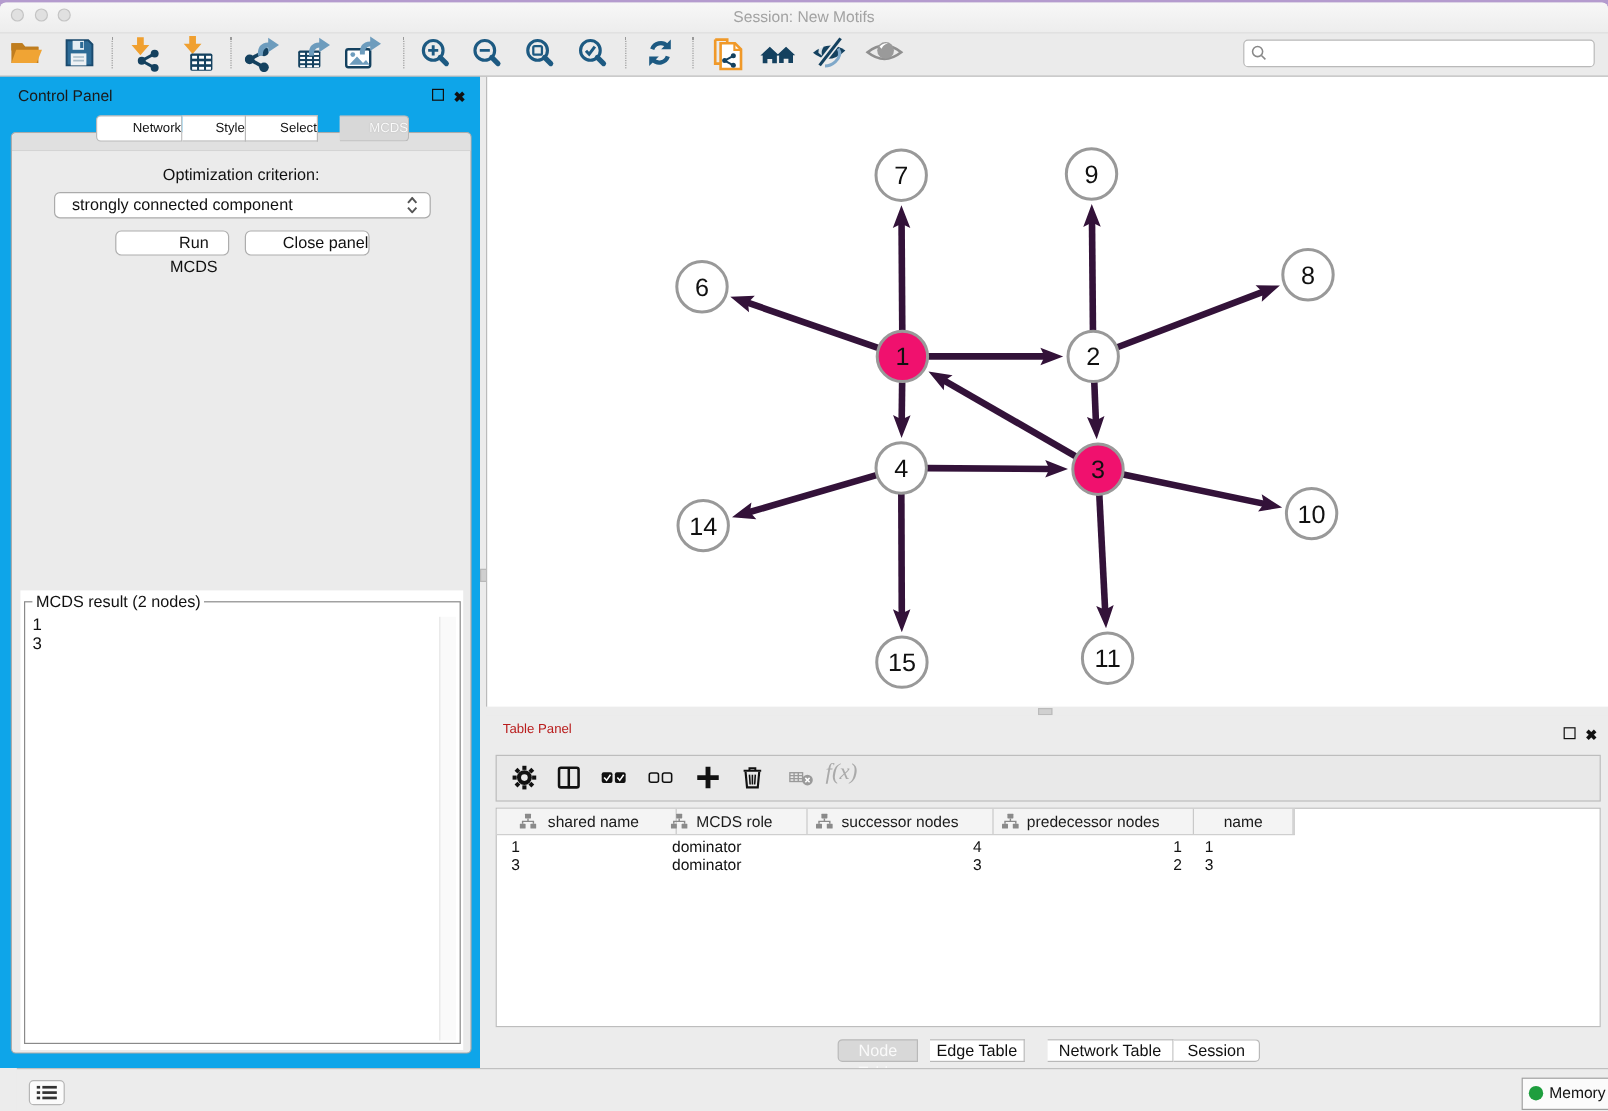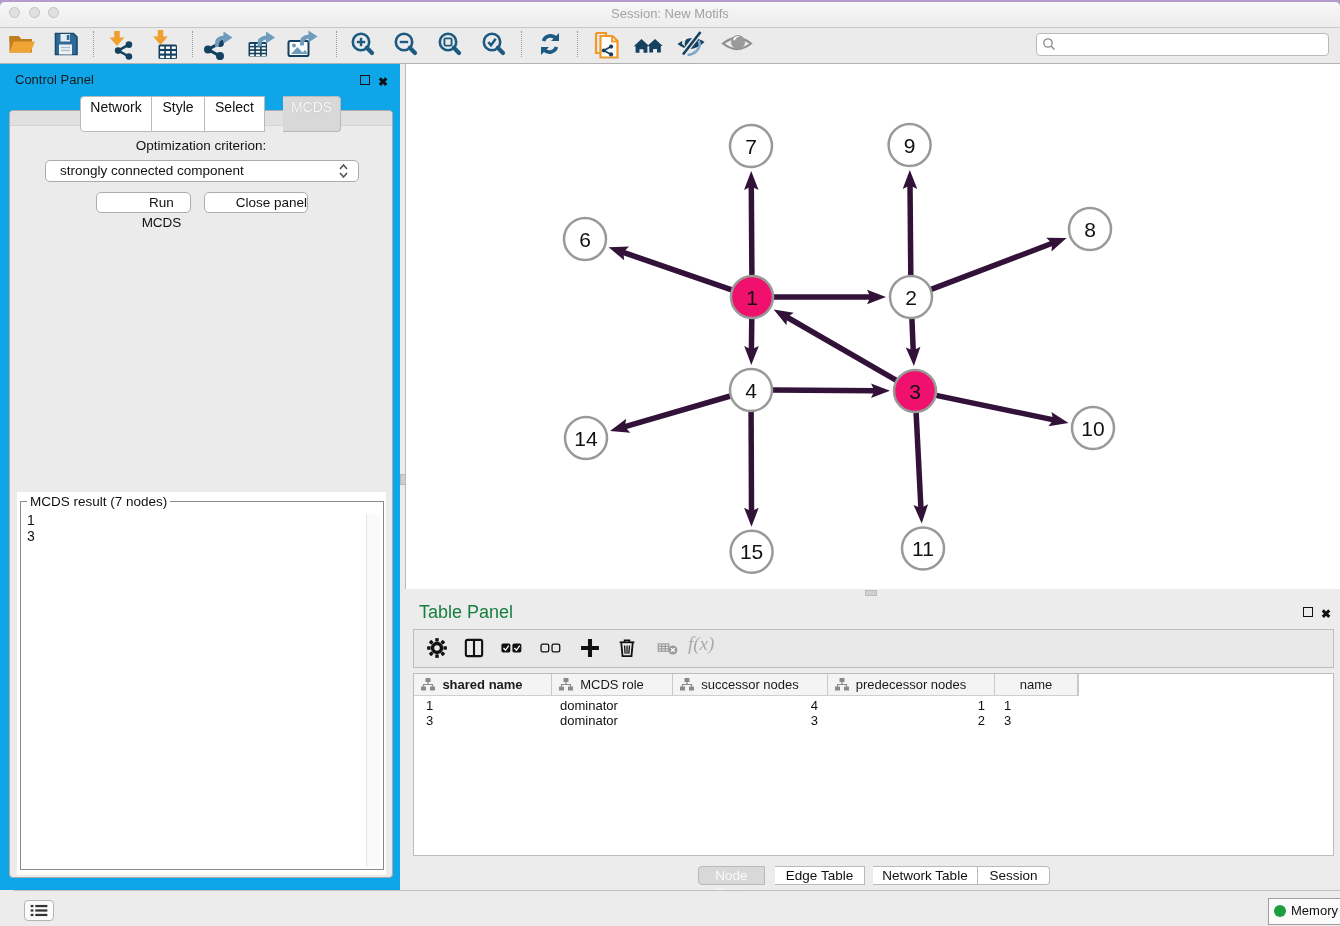--- a/index.html
+++ b/index.html
@@ -16,21 +16,21 @@
 #searchbox{position:absolute;left:1036px;top:5px;width:291px;height:21px;background:#fff;border:1px solid #b9b9b9;border-radius:4px;}
 #searchbox svg{position:absolute;left:5px;top:3px;}
 
 #cpanel{position:absolute;left:0;top:64px;width:400px;height:826px;background:#0ea5e9;}
 #cphead{position:absolute;left:15px;top:8px;font-size:13px;color:#1a1a1a;}
 .panebtns{position:absolute;top:8px;}
 .fltsq{display:inline-block;width:8px;height:8px;border:1.3px solid #111;margin-right:8px;vertical-align:1px;}
 .closex{font-size:12px;color:#111;font-weight:bold;}
 #tabwrap{position:absolute;left:9px;top:46px;width:382px;height:766px;border:1px solid #ababab;border-radius:4px;background:#ebebeb;}
 #tabtopstrip{position:absolute;left:0;top:0;width:100%;height:14px;background:#e0e0e0;border-radius:4px 4px 0 0;border-bottom:1px solid #d4d4d4;}
-.tab{position:absolute;top:-15px;height:36px;line-height:21px;text-align:center;font-size:14px;background:#fff;border:1px solid #b9b9b9;box-sizing:border-box;color:#111;}
+.tab{position:absolute;top:-15px;height:22px;line-height:21px;text-align:right;font-size:11px;background:#fff;border:1px solid #b9b9b9;box-sizing:border-box;color:#111;}
 #optlabel{position:absolute;left:0;top:27px;width:100%;text-align:center;font-size:13.5px;color:#111;}
 #dropdown{position:absolute;left:35px;top:49px;width:312px;height:20px;background:#fff;border:1px solid #ababab;border-radius:5px;font-size:13.5px;color:#111;line-height:19px;}
 #dropdown span{margin-left:14px;}
 .btn{position:absolute;top:81px;height:21px;background:#fff;border:1px solid #adadad;border-radius:5px;font-size:13.5px;color:#111;text-align:center;line-height:20px;box-sizing:border-box;}
 #resultouter{position:absolute;left:7px;top:381px;width:369px;height:383px;background:#fff;}
 #resultbox{position:absolute;left:3px;top:9px;width:362px;height:367px;border:1px solid #8a8a8a;}
 #resulttitle{position:absolute;left:6px;top:-8px;background:#fff;font-size:13.5px;color:#111;padding:0 3px;}
 #resulttext{position:absolute;left:6px;top:11px;font-size:14px;color:#111;line-height:15.5px;}
 #resscroll{position:absolute;left:345px;top:12px;width:13px;height:353px;background:#fafafa;border-left:1px solid #e5e5e5;}
 
@@ -43,21 +43,21 @@
 #nettitletext{position:absolute;top:4px;width:100%;text-align:center;font-size:13px;font-weight:bold;color:#222;}
 .mtl{position:absolute;top:6px;width:12px;height:12px;border-radius:50%;box-sizing:border-box;}
 #graph{position:absolute;left:0;top:24px;}
 #graph line{stroke:#331239;stroke-width:5.5px;}
 #graph polygon{fill:#331239;}
 #graph circle.wh{fill:#fff;stroke:#999;stroke-width:2.5px;}
 #graph circle.pk{fill:#f0116e;stroke:#999;stroke-width:2.5px;}
 #graph text{font-size:21px;fill:#111;text-anchor:middle;font-family:"Liberation Sans",sans-serif;}
 
 #tpanel{position:absolute;left:405px;top:596px;width:935px;height:294px;background:#ececec;}
-#tphead{position:absolute;left:14px;top:6px;font-size:18px;color:#15803d;}
+#tphead{position:absolute;left:14px;top:6px;font-size:11px;color:#b91c1c;}
 #tptoolbar{position:absolute;left:8px;top:33px;width:919px;height:37px;background:#e9e9e9;border:1px solid #bdbdbd;}
 #ttable{position:absolute;left:8px;top:77px;width:919px;height:181px;background:#fff;border:1px solid #bdbdbd;}
 #thead{position:absolute;left:0;top:0;height:21px;width:664px;background:#f4f4f4;border-bottom:1px solid #cfcfcf;border-right:1px solid #c9c9c9;}
 .th{position:absolute;top:0;height:21px;box-sizing:border-box;border-right:1px solid #c9c9c9;font-size:13px;color:#1a1a1a;text-align:center;line-height:21px;}
 .orgic{position:absolute;left:7px;top:4px;}
 .trow{position:absolute;font-size:13px;color:#111;height:16px;line-height:16px;}
 .cell{position:absolute;}
 
 .btab{position:absolute;top:270px;height:19px;line-height:18px;font-size:13.5px;text-align:center;background:#fff;border:1px solid #b9b9b9;box-sizing:border-box;color:#111;}
 
@@ -245,21 +245,21 @@
     <div id="dropdown"><span>strongly connected component</span>
       <svg width="9" height="14" viewBox="0 0 9 14" style="position:absolute;right:10px;top:3px;">
             <path d="M1 5 L4.5 1 L8 5" fill="none" stroke="#555" stroke-width="1.6"></path>
             <path d="M1 9 L4.5 13 L8 9" fill="none" stroke="#555" stroke-width="1.6"></path>
           </svg>
     </div>
     <div class="btn" style="left:86px;width:95px;padding-left:36px;">Run MCDS</div>
     <div class="btn" style="left:194px;width:104px;text-align:right;">Close panel</div>
     <div id="resultouter">
       <div id="resultbox">
-        <div id="resulttitle">MCDS result (7 nodes)</div>
+        <div id="resulttitle">MCDS result (2 nodes)</div>
         <div id="resulttext">1<br>3</div>
         <div id="resscroll"></div>
       </div>
     </div>
   </div>
 </div>
 <div id="vsplit">
       <div style="position:absolute;left:0px;top:410px;width:4px;height:9px;background:#cfcfcf;border:1px solid #b8b8b8;"></div>
     </div>
 
@@ -382,21 +382,21 @@
             <line x1="6.3" y1="9" x2="6.3" y2="18"></line>
             <line x1="10.6" y1="9" x2="10.6" y2="18"></line>
           </g>
           <circle cx="20" cy="16.5" r="5.5" fill="#9a9a9a"></circle>
           <path d="M17.8 14.3 l4.4 4.4 M22.2 14.3 l-4.4 4.4" stroke="#fff" stroke-width="1.6"></path>
         </svg>
         <div style="position:absolute;left:274px;top:3px;font-family:'Liberation Serif',serif;font-style:italic;font-size:19px;color:#aaa;">f(x)</div>
       </div>
   <div id="ttable">
     <div id="thead">
-      <div class="th" style="left:0;width:138px;font-weight:bold;"><svg class="orgic" width="14" height="13" viewBox="0 0 14 13">
+      <div class="th" style="left:12px;width:138px;"><svg class="orgic" width="14" height="13" viewBox="0 0 14 13">
               <g fill="#8a8a8a">
                 <rect x="4.5" y="0" width="5" height="4" rx="0.5"></rect>
                 <rect x="0" y="8.5" width="5" height="4" rx="0.5"></rect>
                 <rect x="9" y="8.5" width="5" height="4" rx="0.5"></rect>
               </g>
               <g stroke="#8a8a8a" fill="none" stroke-width="1.2">
                 <path d="M7 4 v2.5 M2.5 8.5 V6.5 h9 v2"></path>
               </g>
             </svg>shared name</div>
       <div class="th" style="left:138px;width:121px;"><svg class="orgic" width="14" height="13" viewBox="0 0 14 13">
@@ -440,21 +440,21 @@
     </div>
     <div class="trow" style="top:39px;left:0;width:100%;">
       <span class="cell" style="left:12px;">3</span>
       <span class="cell" style="left:146px;">dominator</span>
       <span class="cell" style="left:259px;width:145px;text-align:right;">3</span>
       <span class="cell" style="left:414px;width:157px;text-align:right;">2</span>
       <span class="cell" style="left:590px;">3</span>
     </div>
   </div>
   <div class="btab" style="left:293px;width:67px;border-radius:4px 0 0 4px;background:#d8d8d8;color:#fafafa;">Node Table</div>
-  <div class="btab" style="left:370px;width:90px;border-left:none;">Edge Table</div>
+  <div class="btab" style="left:370px;width:79px;border-left:none;">Edge Table</div>
   <div class="btab" style="left:468px;width:105px;border-left:none;">Network Table</div>
   <div class="btab" style="left:573px;width:72px;border-left:none;border-radius:0 4px 4px 0;">Session</div>
 </div>
 
 <div id="statusbar">
   <div id="taskbtn"><svg width="18" height="13" viewBox="0 0 18 14" style="margin:3px 0 0 5px;">
           <g fill="#333">
             <rect x="0" y="1" width="3" height="2.4"></rect>
             <rect x="5" y="1" width="13" height="2.4"></rect>
             <rect x="0" y="5.8" width="3" height="2.4"></rect>

